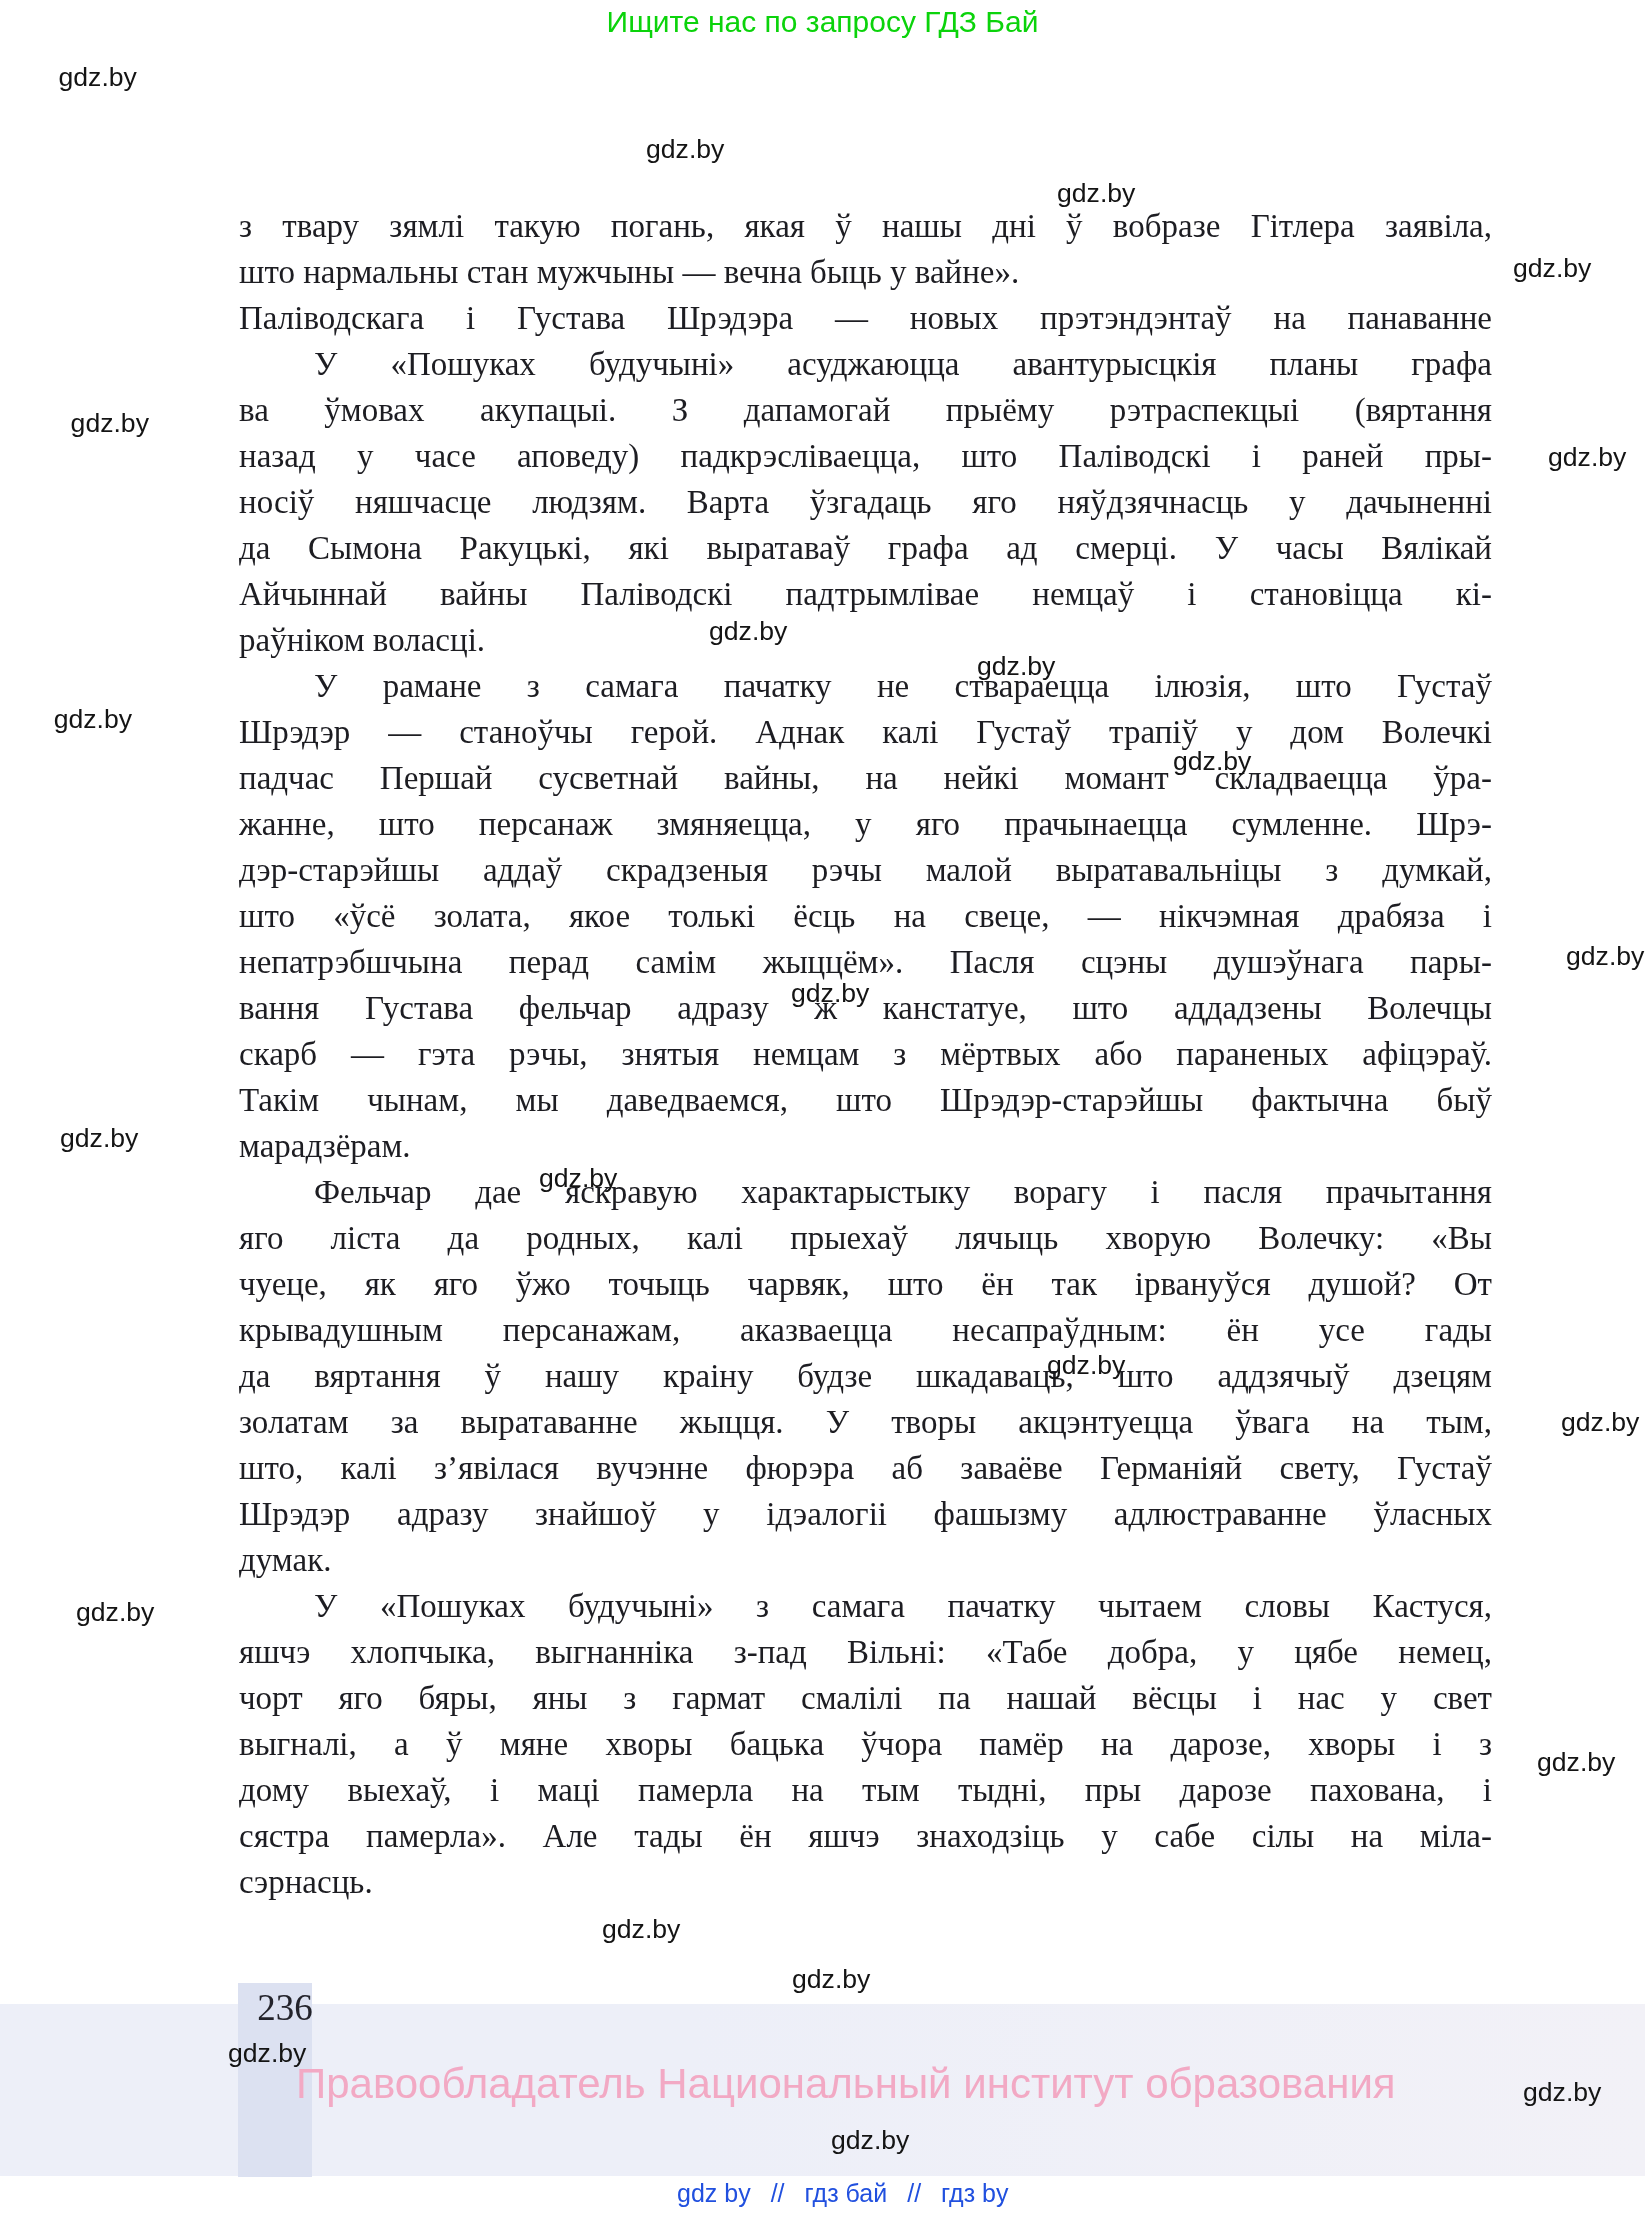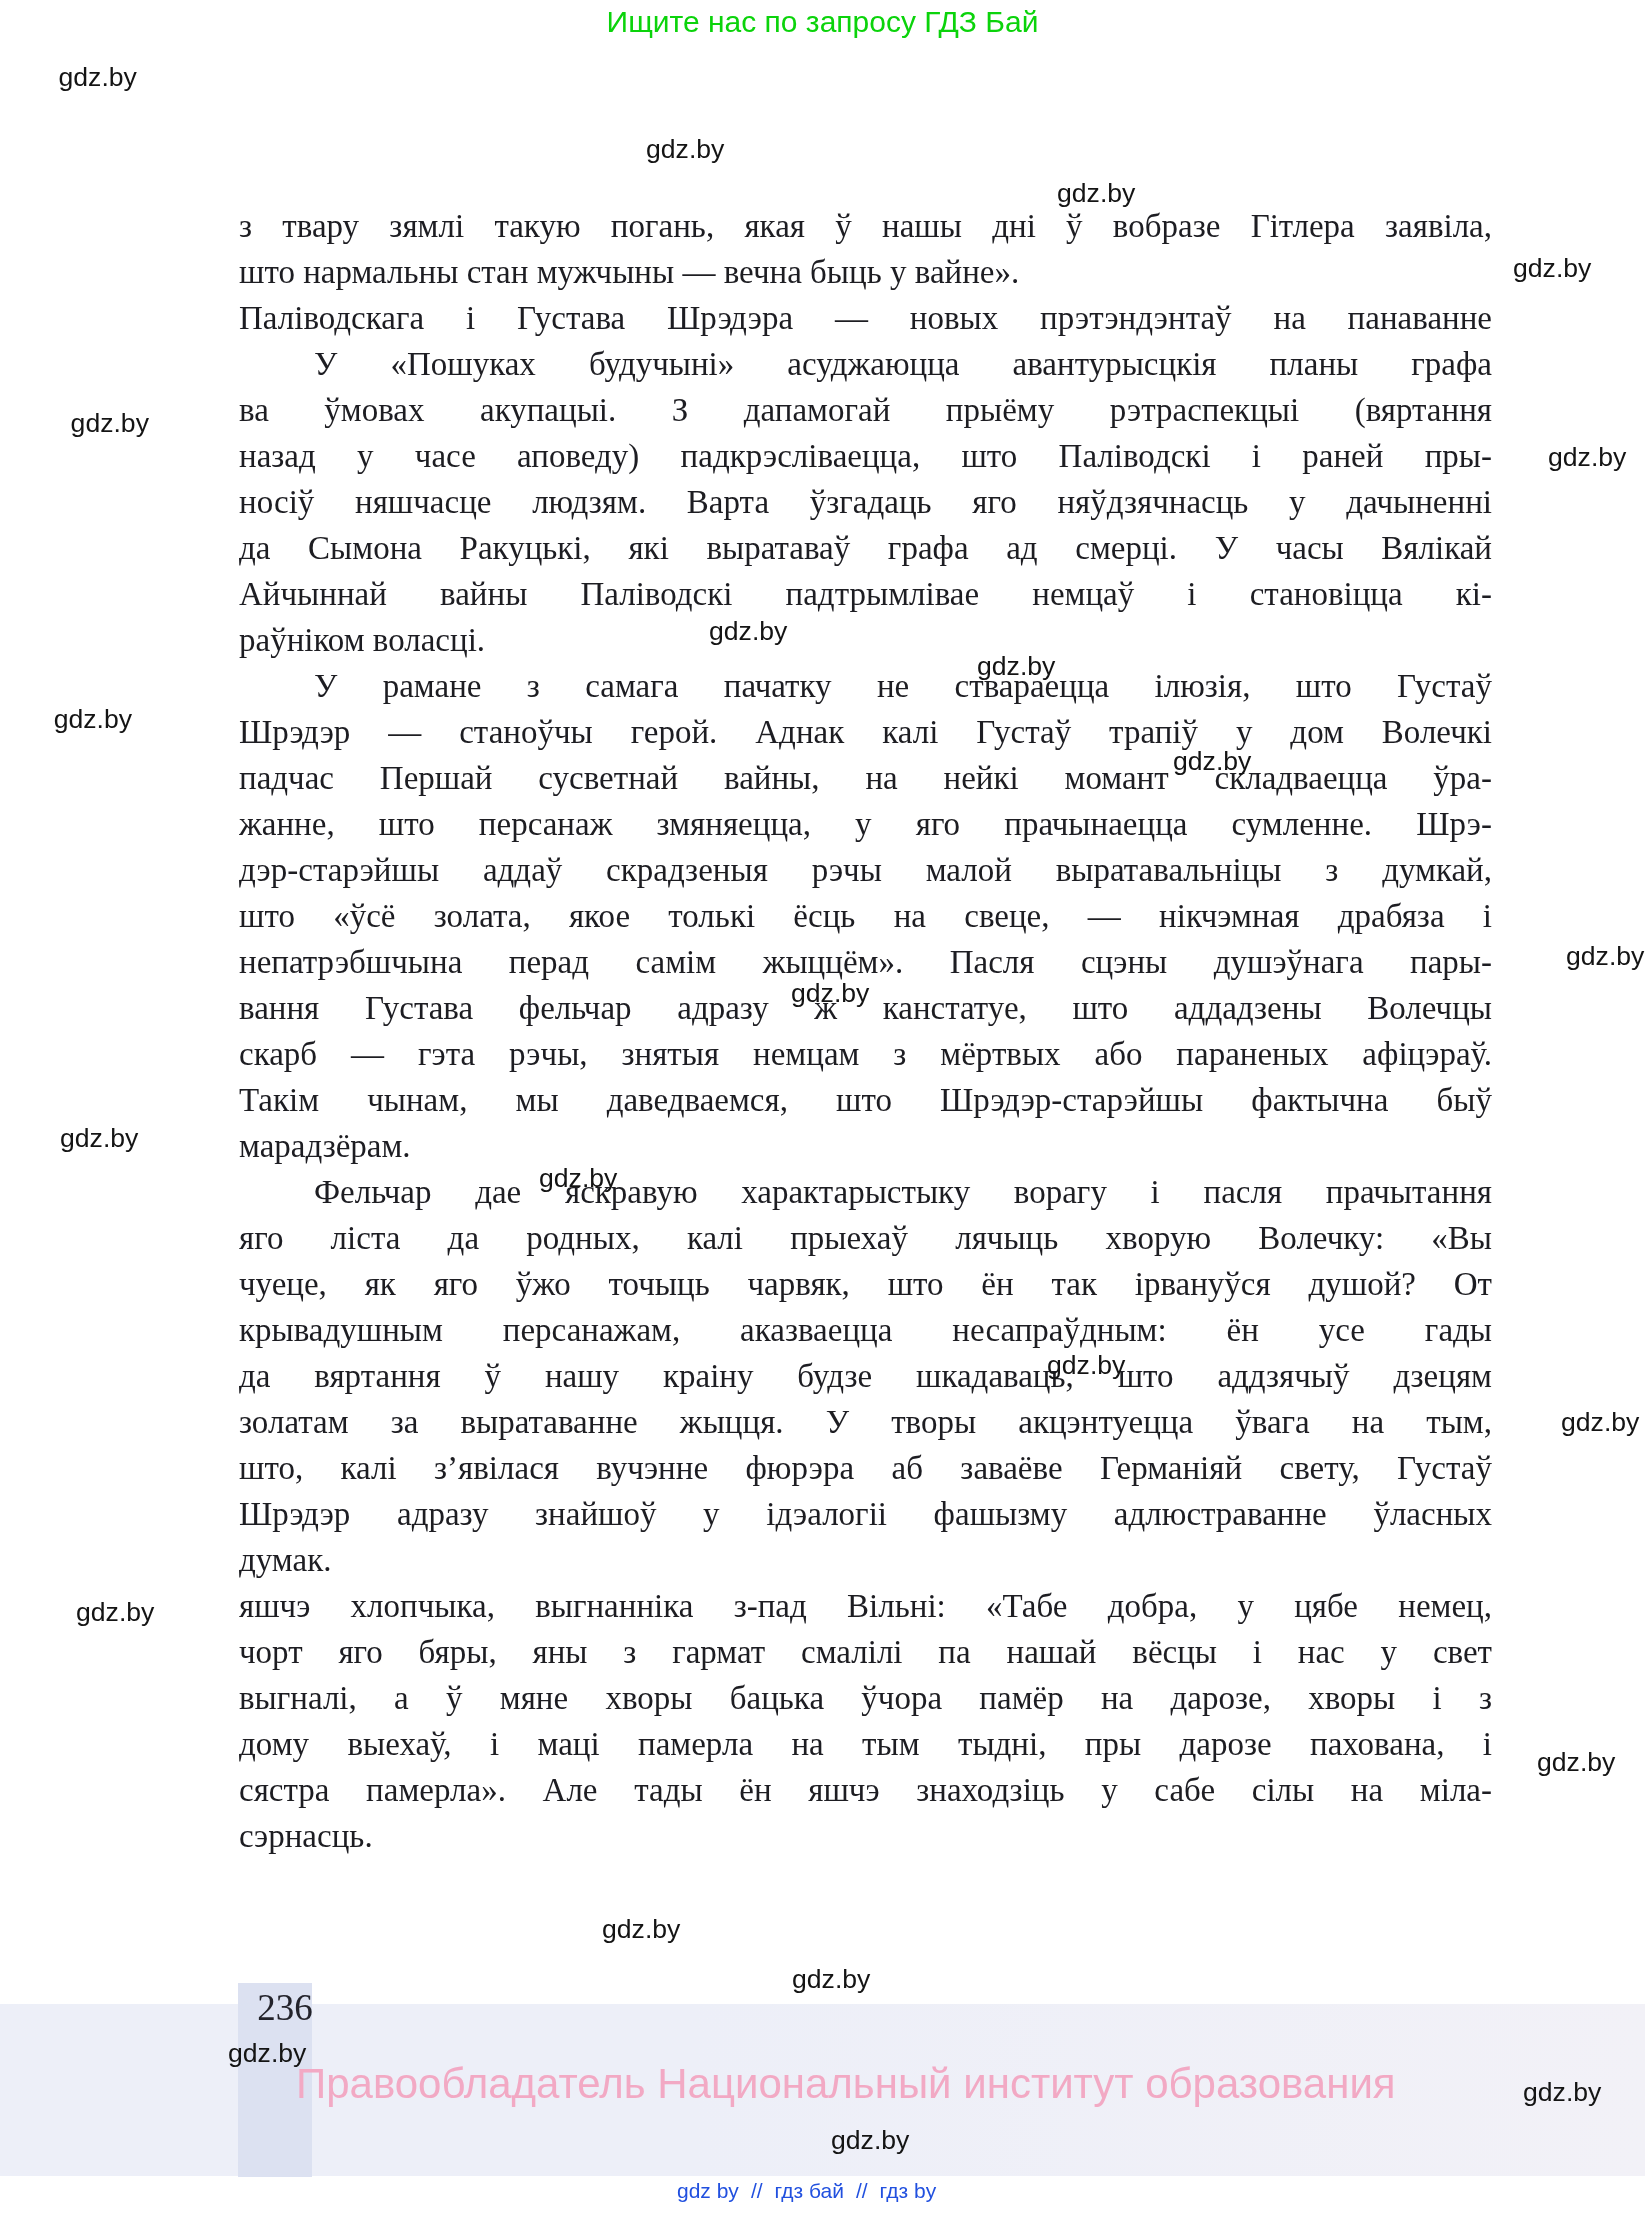--- a/index.html
+++ b/index.html
@@ -32,22 +32,22 @@
   }
   .page-number{
     position:absolute;left:238px;top:1986px;width:94px;text-align:center;
     font-family:"Liberation Serif","DejaVu Serif",serif;font-size:37px;color:#23232b;
   }
   .copyright{
     position:absolute;left:296px;top:2060px;font-size:42px;white-space:nowrap;
     color:var(--copyright_pink,#f2a9c4);
   }
   .footer-links{
-    position:absolute;left:677px;top:2179px;display:flex;gap:12px;
-    font-size:21px;color:var(--link_blue,#2150df);
+    position:absolute;left:677px;top:2179px;display:flex;gap:20px;
+    font-size:25px;color:var(--link_blue,#2150df);
   }
   .flink{color:var(--link_blue,#2150df);cursor:pointer;}
 </style>
 </head>
 <body>
 
 <div class="page">
   <div class="promo">Ищите нас по запросу ГДЗ Бай</div>
 
   <div class="band"></div>
@@ -77,20 +77,21 @@
       <div class="line end">марадзёрам.</div>
       <div class="line indent">Фельчар дае яскравую характарыстыку ворагу і пасля прачытання</div>
       <div class="line">яго ліста да родных, калі прыехаў лячыць хворую Волечку: «Вы</div>
       <div class="line">чуеце, як яго ўжо точыць чарвяк, што ён так ірвануўся душой? От</div>
       <div class="line">крывадушным персанажам, аказваецца несапраўдным: ён усе гады</div>
       <div class="line">да вяртання ў нашу краіну будзе шкадаваць, што аддзячыў дзецям</div>
       <div class="line">золатам за выратаванне жыцця. У творы акцэнтуецца ўвага на тым,</div>
       <div class="line">што, калі з’явілася вучэнне фюрэра аб заваёве Германіяй свету, Густаў</div>
       <div class="line">Шрэдэр адразу знайшоў у ідэалогіі фашызму адлюстраванне ўласных</div>
       <div class="line end">думак.</div>
+      <div class="line indent">У «Пошуках будучыні» з самага пачатку чытаем словы Кастуся,</div>
       <div class="line">яшчэ хлопчыка, выгнанніка з-пад Вільні: «Табе добра, у цябе немец,</div>
       <div class="line">чорт яго бяры, яны з гармат смалілі па нашай вёсцы і нас у свет</div>
       <div class="line">выгналі, а ў мяне хворы бацька ўчора памёр на дарозе, хворы і з</div>
       <div class="line">дому выехаў, і маці памерла на тым тыдні, пры дарозе пахована, і</div>
       <div class="line">сястра памерла». Але тады ён яшчэ знаходзіць у сабе сілы на міла-</div>
       <div class="line end">сэрнасць.</div>
     </div>
 
   <div class="page-number">236</div>
   <div class="copyright">Правообладатель Национальный институт образования</div>

